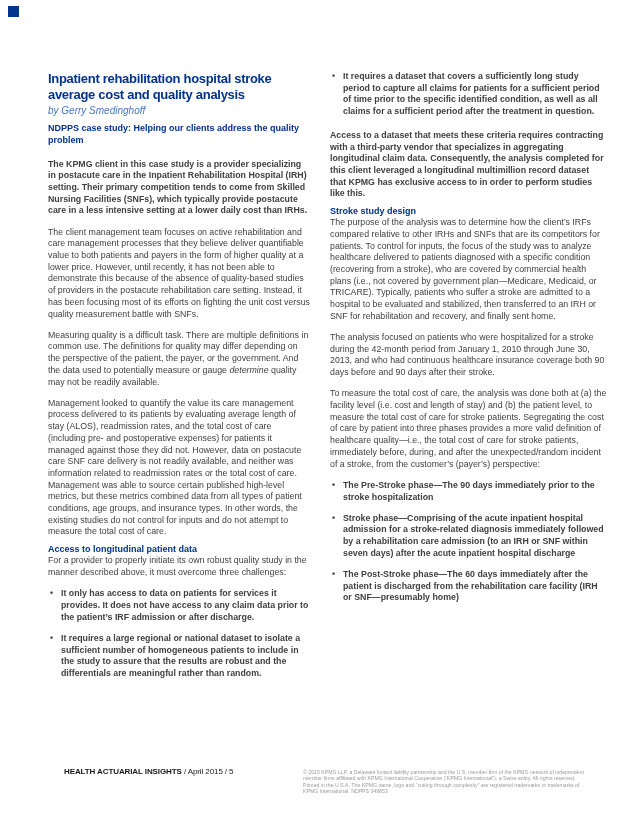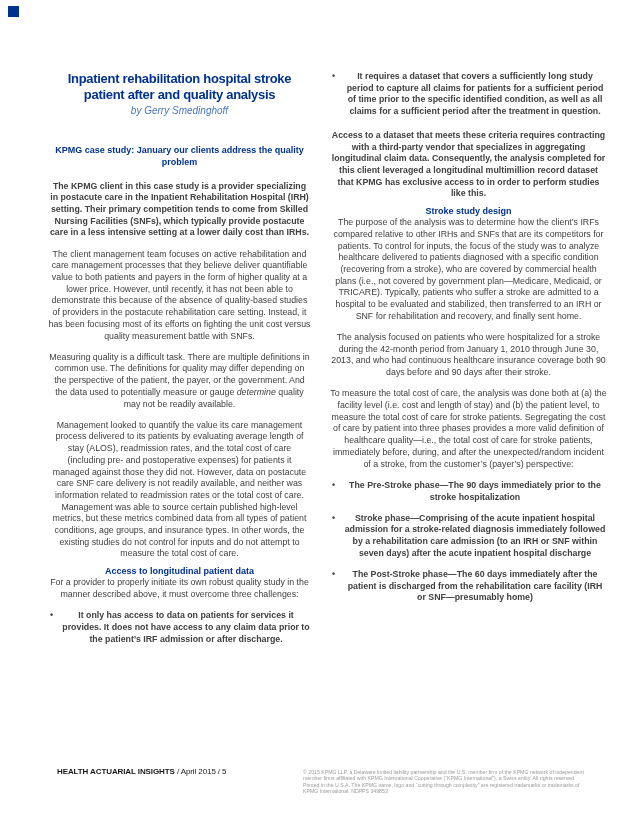--- a/index.html
+++ b/index.html
@@ -7,68 +7,69 @@
     width:640px;height:822px;position:relative;overflow:hidden;
     background:#ffffff;
     font-family:"Liberation Sans","DejaVu Sans",sans-serif;
     -webkit-font-smoothing:antialiased;
   }
   .corner-mark{
     position:absolute;left:8px;top:6px;width:11px;height:11px;background:#00338D;
   }
   .columns{
     position:absolute;left:48px;top:71px;width:560px;
-    display:flex;gap:19px;align-items:flex-start;text-align:center;
+    display:flex;gap:19px;align-items:flex-start;
   }
   .col{flex:none;}
   .col-left{width:263px;}
   .col-right{width:277px;}
   .title{margin:0;padding:0;color:#00338D;font-size:13px;font-weight:bold;
     line-height:15.6px;letter-spacing:-0.3px;}
   .title .tline{display:block;white-space:nowrap;}
   .byline{font-style:italic;color:#4876BC;font-size:10px;line-height:12px;
-    margin:3px 0 28px 0;}
+    margin:3px 0 6px 0;}
   .subhead{margin:0;padding:0;color:#00338D;font-size:9px;font-weight:bold;
     line-height:11.7px;letter-spacing:0;}
   .subhead.mid{margin-top:-4px;}
   p{margin:0 0 9.5px 0;color:#414042;font-size:8.8px;line-height:11.7px;}
   .col p:first-of-type{margin-top:12px;font-weight:bold;}
   .bullet{position:relative;padding-left:13px;margin:0 0 9.5px 0;
     color:#414042;font-size:8.8px;line-height:11.7px;font-weight:bold;}
   .bullet::before{content:"\2022";position:absolute;left:2px;top:0;color:#414042;}
-  .footer-line{position:absolute;left:57px;top:767px;font-size:8px;
+  .footer-line{position:absolute;left:64px;top:767px;font-size:8px;
     letter-spacing:-0.1px;color:#1a1a1a;white-space:nowrap;}
   .footer-line .pub{font-weight:bold;}
   .legal{position:absolute;left:303px;top:769px;color:#9B9B9B;
     font-size:5.2px;line-height:6.4px;}
   .legal span{display:block;white-space:nowrap;}
 </style>
 </head>
 <body>
 
 <div class="corner-mark"></div>
 
 <div class="columns">
 
   <div class="col col-left">
     <h1 class="title">
       <span class="tline">Inpatient rehabilitation hospital stroke</span>
-      <span class="tline">patient after and quality analysis</span>
+      <span class="tline">average cost and quality analysis</span>
     </h1>
     <div class="byline">by Gerry Smedinghoff</div>
 
-    <h2 class="subhead">KPMG case study: January our clients address the quality problem</h2>
+    <h2 class="subhead">NDPPS case study: Helping our clients address the quality problem</h2>
     <p>The KPMG client in this case study is a provider specializing in postacute care in the Inpatient Rehabilitation Hospital (IRH) setting. Their primary competition tends to come from Skilled Nursing Facilities (SNFs), which typically provide postacute care in a less intensive setting at a lower daily cost than IRHs.</p>
     <p>The client management team focuses on active rehabilitation and care management processes that they believe deliver quantifiable value to both patients and payers in the form of higher quality at a lower price. However, until recently, it has not been able to demonstrate this because of the absence of quality-based studies of providers in the postacute rehabilitation care setting. Instead, it has been focusing most of its efforts on fighting the unit cost versus quality measurement battle with SNFs.</p>
     <p><span>Measuring quality is a difficult task. There are multiple definitions in common use. The definitions for quality may differ depending on the perspective of the patient, the payer, or the government. And the data used to potentially measure or gauge </span><i>determine</i><span> quality may not be readily available.</span></p>
     <p>Management looked to quantify the value its care management process delivered to its patients by evaluating average length of stay (ALOS), readmission rates, and the total cost of care (including pre- and postoperative expenses) for patients it managed against those they did not. However, data on postacute care SNF care delivery is not readily available, and neither was information related to readmission rates or the total cost of care. Management was able to source certain published high-level metrics, but these metrics combined data from all types of patient conditions, age groups, and insurance types. In other words, the existing studies do not control for inputs and do not attempt to measure the total cost of care.</p>
 
     <h2 class="subhead mid">Access to longitudinal patient data</h2>
     <p>For a provider to properly initiate its own robust quality study in the manner described above, it must overcome three challenges:</p>
     <div class="bullet">It only has access to data on patients for services it provides. It does not have access to any claim data prior to the patient’s IRF admission or after discharge.</div>
+    <div class="bullet">It requires a large regional or national dataset to isolate a sufficient number of homogeneous patients to include in the study to assure that the results are robust and the differentials are meaningful rather than random.</div>
   </div>
 
   <div class="col col-right">
     <div class="bullet">It requires a dataset that covers a sufficiently long study period to capture all claims for patients for a sufficient period of time prior to the specific identified condition, as well as all claims for a sufficient period after the treatment in question.</div>
     <p>Access to a dataset that meets these criteria requires contracting with a third-party vendor that specializes in aggregating longitudinal claim data. Consequently, the analysis completed for this client leveraged a longitudinal multimillion record dataset that KPMG has exclusive access to in order to perform studies like this.</p>
 
     <h2 class="subhead mid">Stroke study design</h2>
     <p>The purpose of the analysis was to determine how the client’s IRFs compared relative to other IRHs and SNFs that are its competitors for patients. To control for inputs, the focus of the study was to analyze healthcare delivered to patients diagnosed with a specific condition (recovering from a stroke), who are covered by commercial health plans (i.e., not covered by government plan—Medicare, Medicaid, or TRICARE). Typically, patients who suffer a stroke are admitted to a hospital to be evaluated and stabilized, then transferred to an IRH or SNF for rehabilitation and recovery, and finally sent home.</p>
     <p>The analysis focused on patients who were hospitalized for a stroke during the 42-month period from January 1, 2010 through June 30, 2013, and who had continuous healthcare insurance coverage both 90 days before and 90 days after their stroke.</p>
     <p>To measure the total cost of care, the analysis was done both at (a) the facility level (i.e. cost and length of stay) and (b) the patient level, to measure the total cost of care for stroke patients. Segregating the cost of care by patient into three phases provides a more valid definition of healthcare quality—i.e., the total cost of care for stroke patients, immediately before, during, and after the unexpected/random incident of a stroke, from the customer’s (payer’s) perspective:</p>

